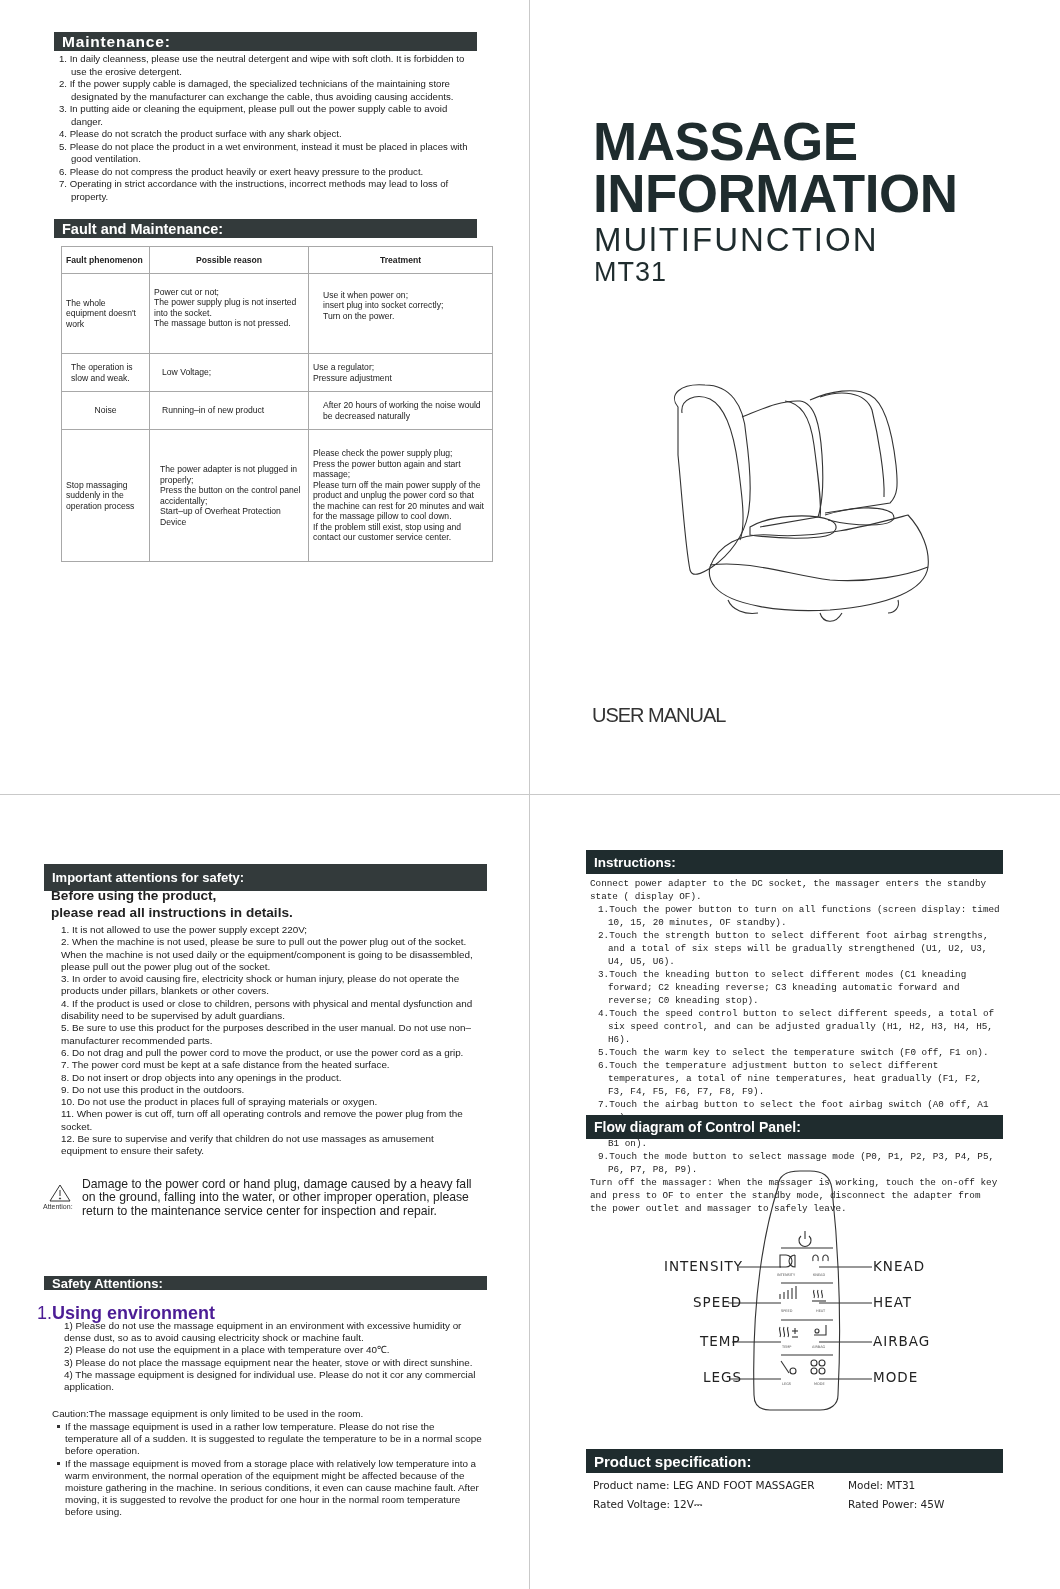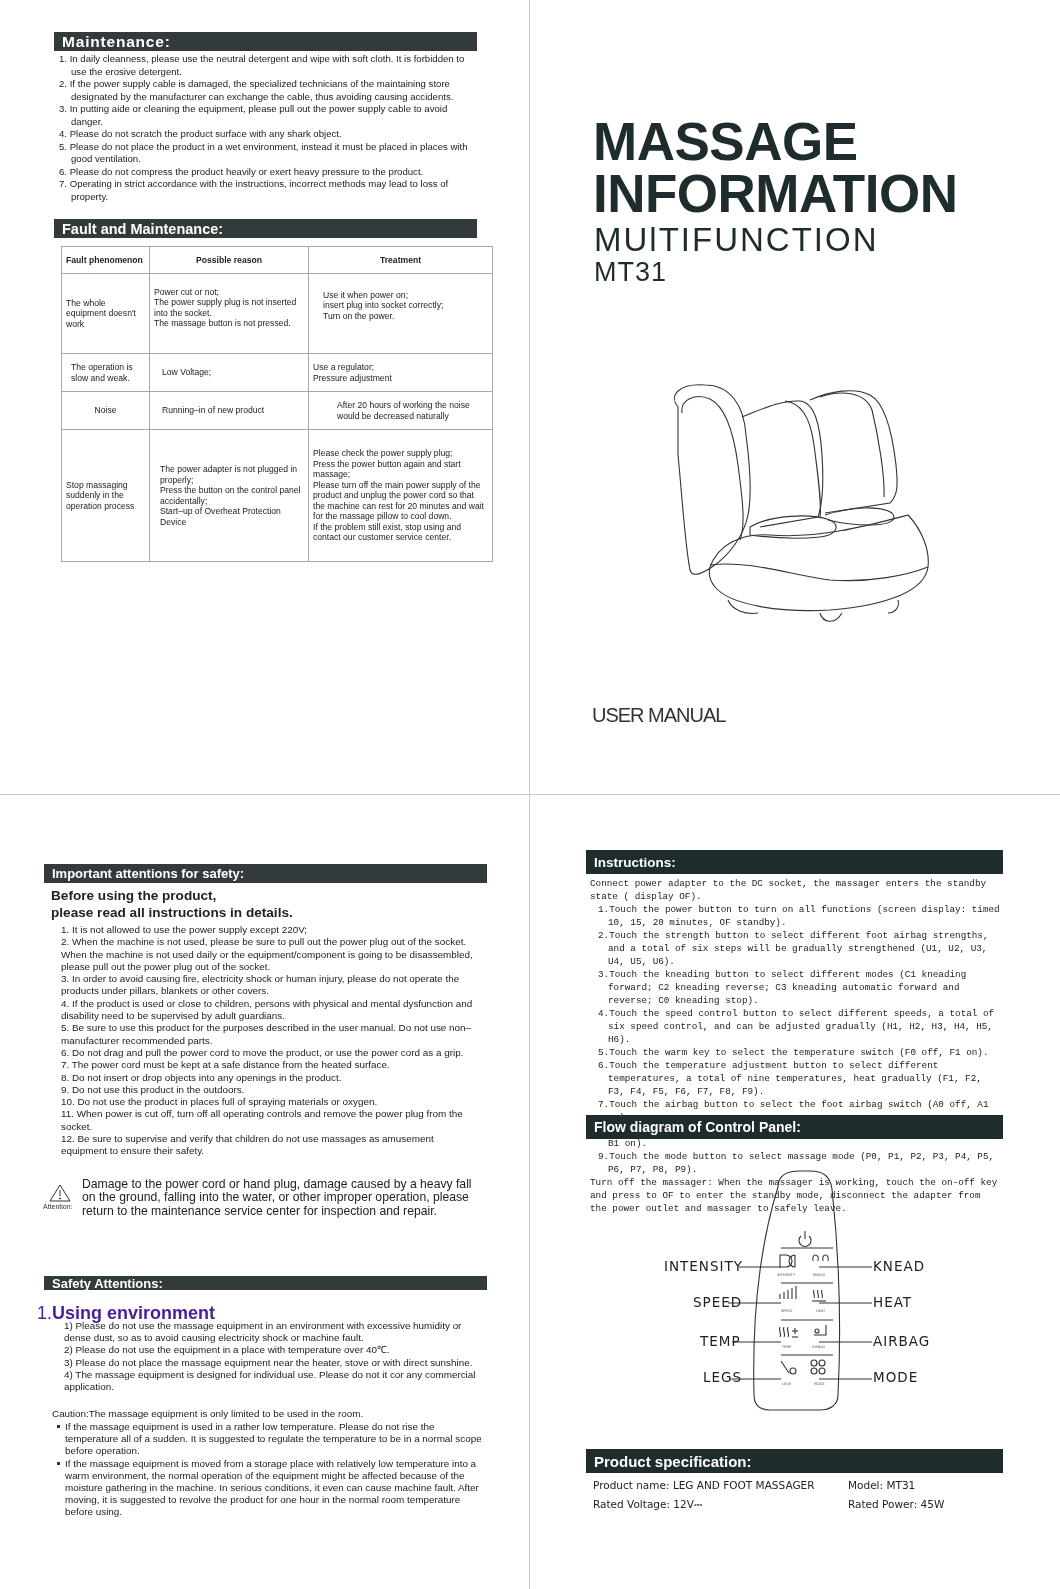--- a/index.html
+++ b/index.html
@@ -74,21 +74,21 @@
   </tr>
   <tr style="height:38px;">
     <td style="padding-left:9px;">The operation is slow and weak.</td>
     <td style="padding-left:12px;">Low Voltage;</td>
     <td class="pre" style="">Use a regulator;
 Pressure adjustment</td>
   </tr>
   <tr style="height:38px;">
     <td style="text-align:center;">Noise</td>
     <td style="padding-left:12px;">Running–in of new product</td>
-    <td style="padding-left:28px;">After 20 hours of working the noise would be decreased naturally</td>
+    <td style="padding-left:14px;">After 20 hours of working the noise would be decreased naturally</td>
   </tr>
   <tr style="height:132px;">
     <td>Stop massaging suddenly in the operation process</td>
     <td class="pre" style="padding-left:10px;">The power adapter is not plugged in properly;
 Press the button on the control panel accidentally;
 Start–up of Overheat Protection Device</td>
     <td class="pre">Please check the power supply plug;
 Press the power button again and start massage;
 Please turn off the main power supply of the product and unplug the power cord so that the machine can rest for 20 minutes and wait for the massage pillow to cool down.
 If the problem still exist, stop using and contact our customer service center.</td>
@@ -120,21 +120,21 @@
   <path d="M50 212 C58 190, 80 178, 110 180 C160 184, 210 170, 248 160 C262 175, 270 195, 268 212 C265 235, 230 250, 170 255 C120 258, 70 250, 55 232 C50 226, 48 220, 50 212 Z"></path>
   <path d="M50 210 C90 205, 130 220, 170 225 C210 228, 248 220, 268 212"></path>
 
   <path d="M68 245 C72 255, 85 260, 98 258"></path>
   <path d="M160 258 C163 268, 175 270, 182 258"></path>
   <path d="M238 245 C240 252, 235 258, 228 258"></path>
 </svg>
 
 <div class="cover-manual">USER MANUAL</div>
 
-<div class="bar" style="left:44px;top:864px;width:443px;height:19px;font-size:13px;">
+<div class="bar" style="left:44px;top:864px;width:443px;height:27px;font-size:13px;">
   <span>Important attentions for safety:</span>
 </div>
 <div style="position:absolute;left:51px;top:887px;font-weight:bold;font-size:13.6px;line-height:17px;color:#222;">
   <div>Before using the product,</div>
   <div>please read all instructions in details.</div>
 </div>
 <div class="p" style="left:61px;top:924px;width:420px;font-size:9.9px;line-height:12.3px;">
   <div>1. It is not allowed to use the power supply except 220V;</div>
   <div>2. When the machine is not used, please be sure to pull out the power plug out of the socket. When the machine is not used daily or the equipment/component is going to be disassembled, please pull out the power plug out of the socket.</div>
   <div>3. In order to avoid causing fire, electricity shock or human injury, please do not operate the products under pillars, blankets or other covers.</div>

